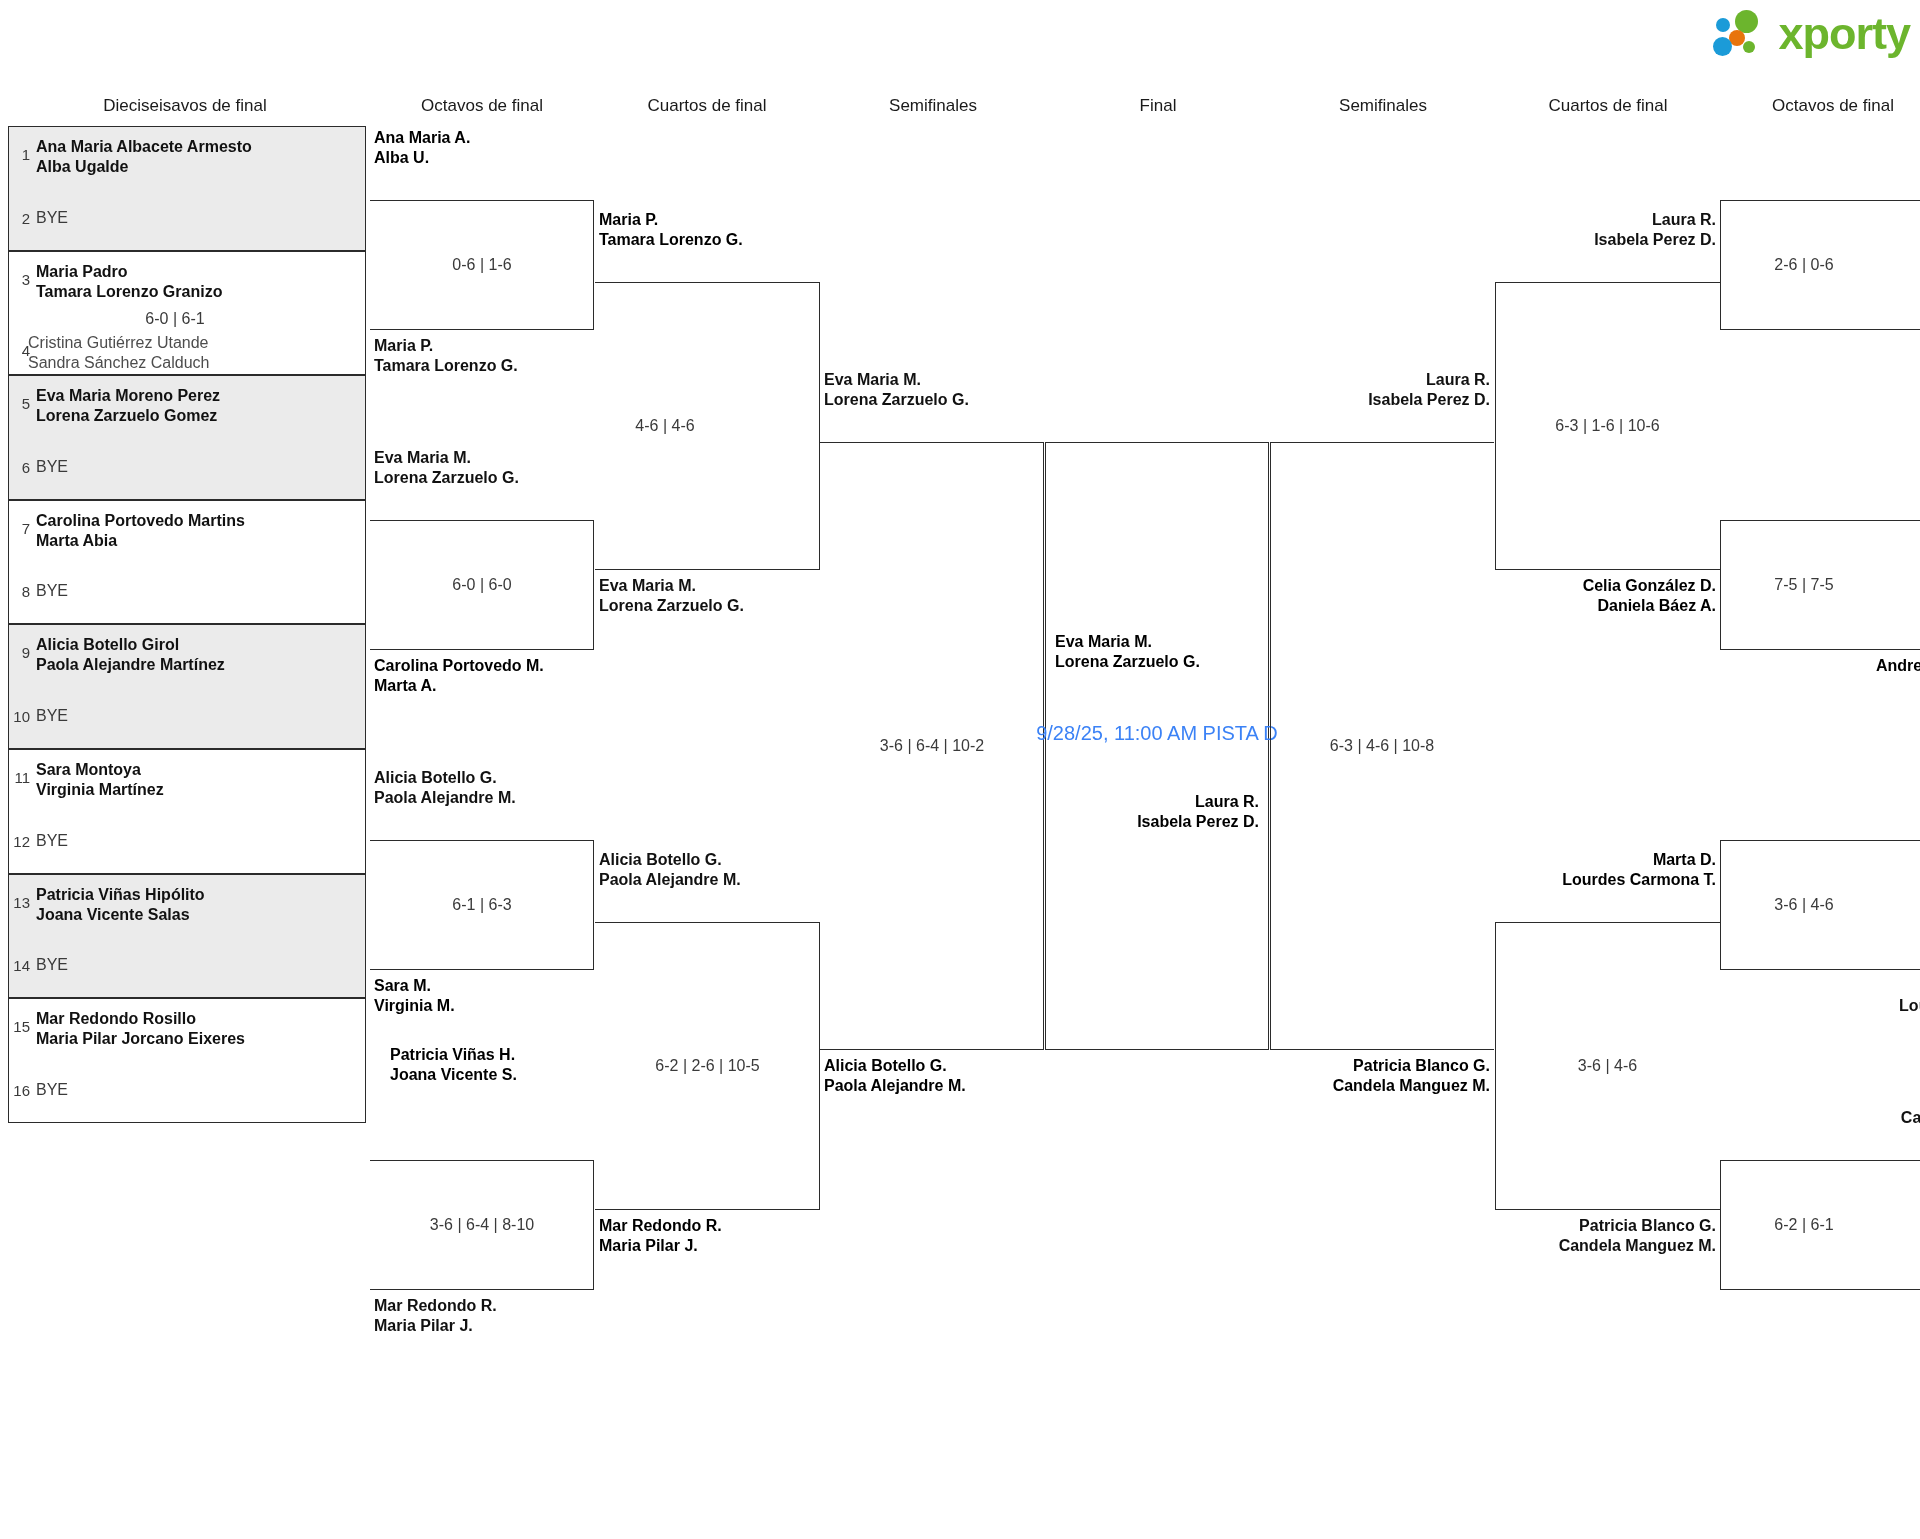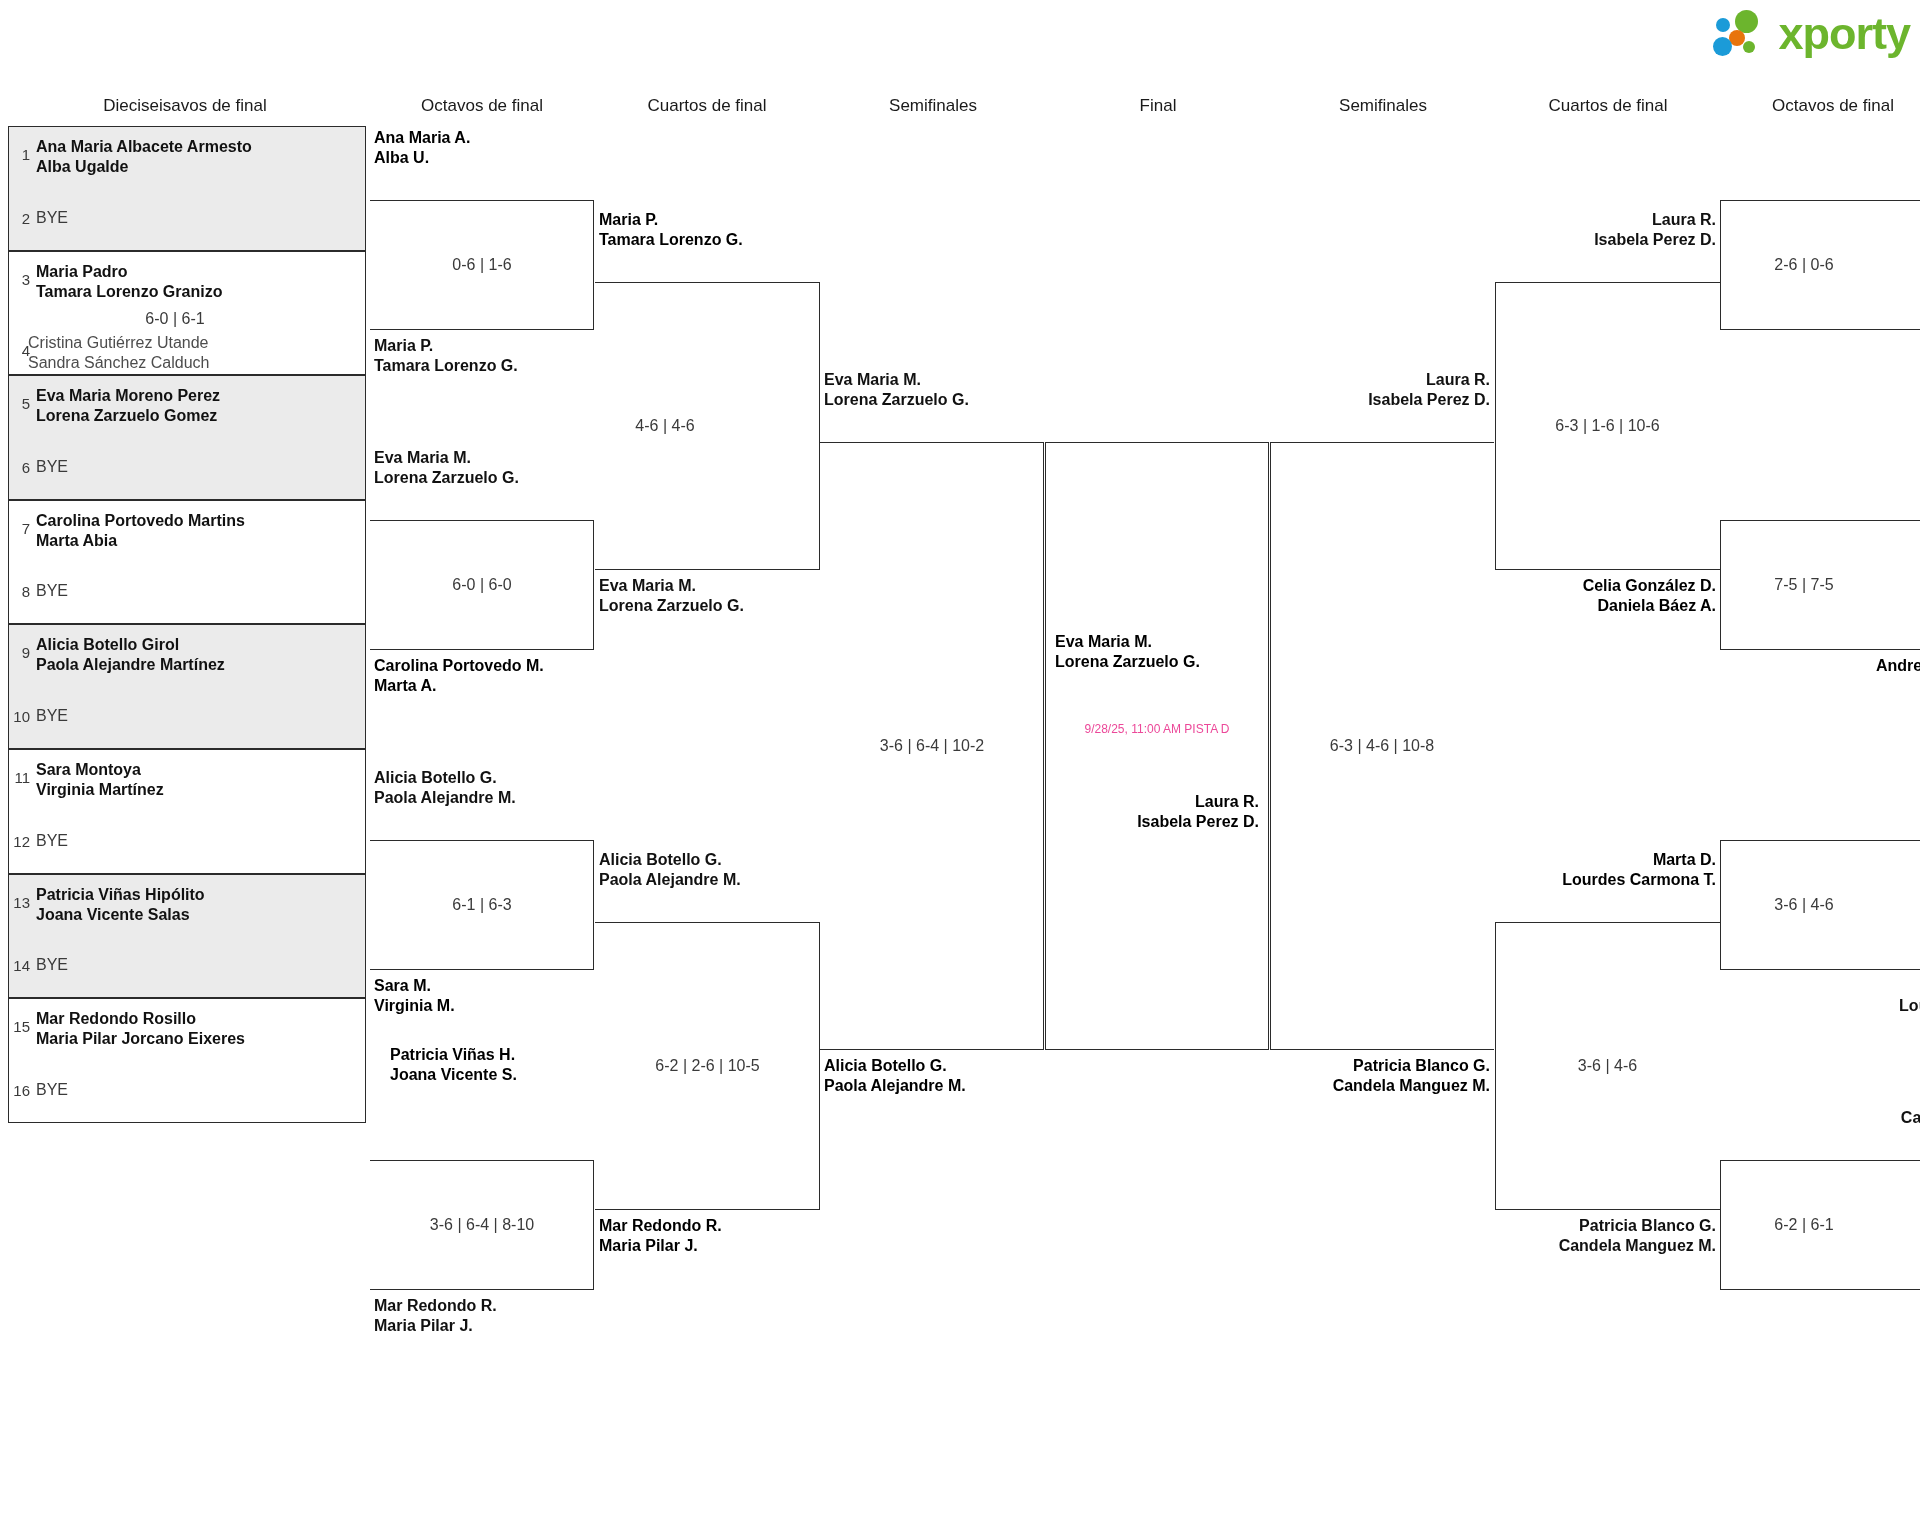--- a/index.html
+++ b/index.html
@@ -55,21 +55,21 @@
   .score {
     position: absolute; font-size: 16px; color: #3a3a3a; white-space: nowrap;
     transform: translate(-50%, -50%);
   }
   .lbl {
     position: absolute; font-size: 16px; line-height: 20px; white-space: nowrap;
   }
   .lbl.win  { font-weight: 700; color: #111111; }
   .lbl.lose { font-weight: 700; color: #000000; }
   .lbl.right { text-align: right; transform: translateX(-100%); }
-  .final-meta { position: absolute; font-size: 12px; color: #ec4899; white-space: nowrap; transform: translateX(-50%); }
+  .final-meta { position: absolute; font-size: 20px; color: #3b82f6; white-space: nowrap; transform: translateX(-50%); }
 </style>
 </head>
 <body>
 
 <div id="root">
 
   <div class="title-block">
   </div>
 
   <div class="logo">

